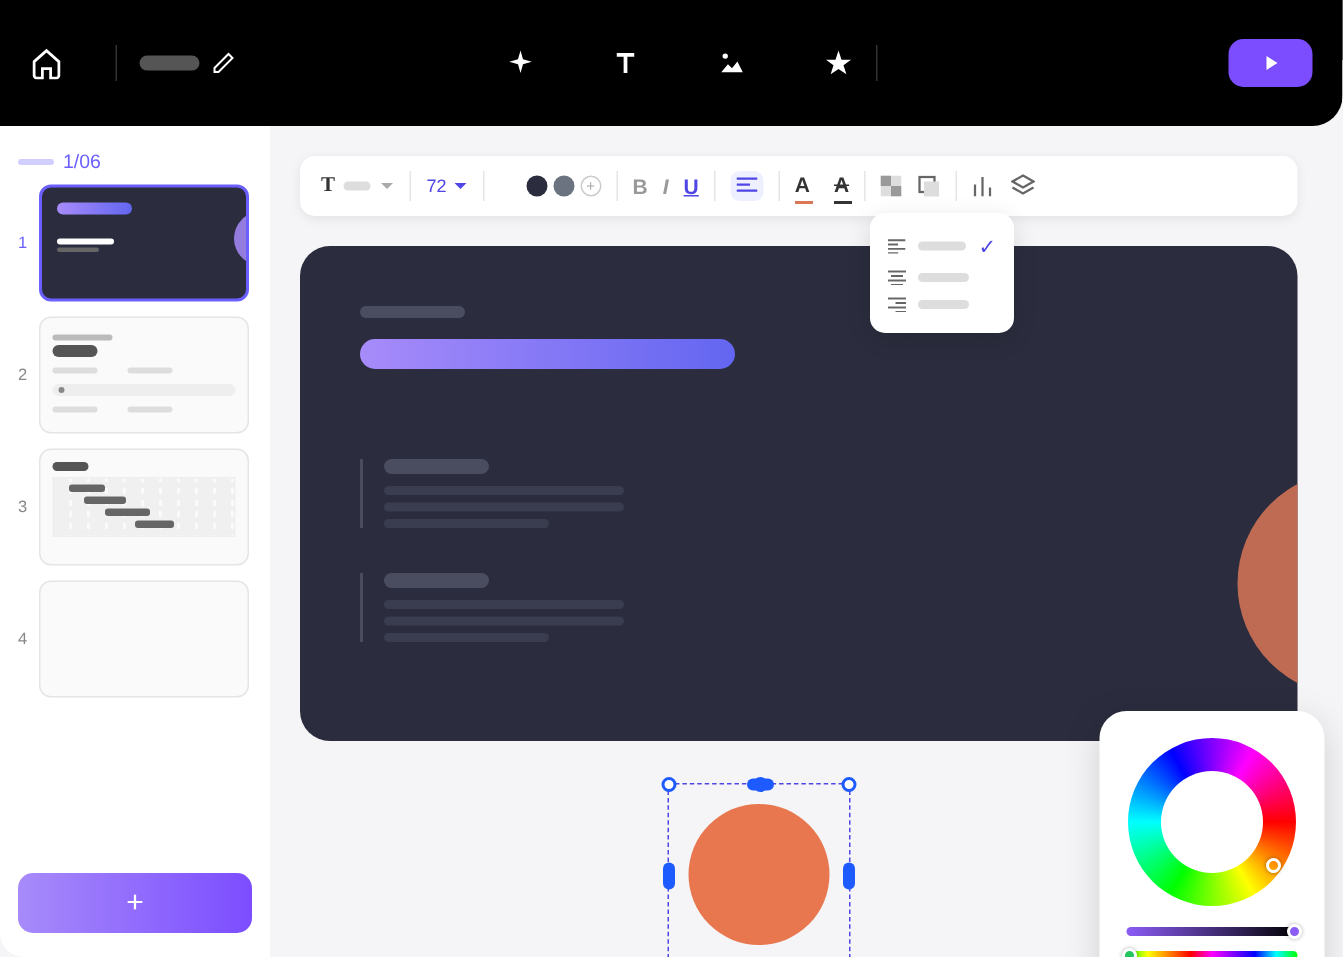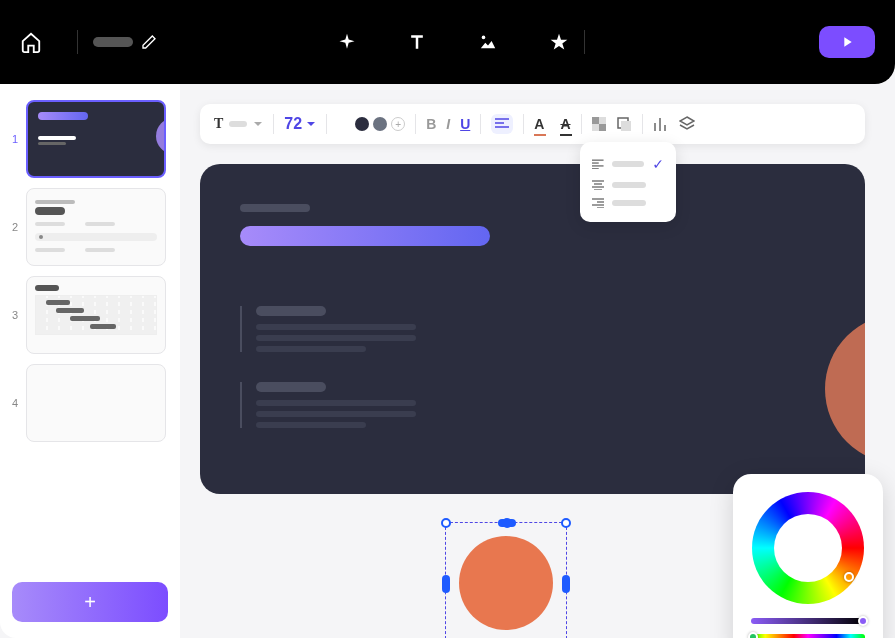--- a/index.html
+++ b/index.html
@@ -43,21 +43,21 @@
     .add-btn { background: linear-gradient(90deg, #a78bfa, #7c4dff); height: 40px; border-radius: 10px; display: flex; align-items: center; justify-content: center; color: #fff; font-size: 20px; margin-top: auto; }
     
     
     .canvas-wrap { flex: 1; padding: 20px 30px 20px 20px; position: relative; }
     
     
     .fmt-bar { background: #fff; height: 40px; border-radius: 10px; box-shadow: 0 2px 8px rgba(0,0,0,0.08); display: flex; align-items: center; padding: 0 14px; gap: 10px; margin-bottom: 20px; }
     .fmt-sep { width: 1px; height: 20px; background: #e5e5e8; }
     .font-sel { display: flex; align-items: center; gap: 6px; }
     .fs-pill { width: 18px; height: 6px; background: #ddd; border-radius: 3px; }
-    .font-size { color: #4f46e5; font-size: 16px; font-weight: 700; display: flex; align-items: center; gap: 4px; }
+    .font-size { color: #4f46e5; font-size: 12px; font-weight: 400; display: flex; align-items: center; gap: 4px; }
     .swatches { display: flex; gap: 4px; align-items: center; }
     .sw { width: 14px; height: 14px; border-radius: 50%; }
     .sw-add { width: 14px; height: 14px; border-radius: 50%; border: 1px solid #ccc; display: flex; align-items: center; justify-content: center; font-size: 10px; color: #aaa; }
     .fmt-ico { color: #999; font-size: 14px; font-weight: bold; }
     .fmt-ico.active { color: #4f46e5; }
     .align-active { background: #eef0ff; border-radius: 6px; padding: 4px; }
     
     
     .align-drop { position: absolute; top: 58px; left: 400px; background: #fff; border-radius: 10px; box-shadow: 0 4px 16px rgba(0,0,0,0.12); padding: 10px; width: 96px; z-index: 20; }
     .align-opt { display: flex; align-items: center; gap: 8px; padding: 4px 2px; }
@@ -141,20 +141,21 @@
   <div class="play-btn">
     <svg width="16" height="16" viewBox="0 0 24 24" fill="#fff">
         <path d="M8 5v14l11-7L8 5z"></path>
       </svg>
   </div>
 </div>
 
 <div class="workspace">
 
   <div class="sidebar">
+    <div class="slide-count">1/06</div>
     <div class="thumbs">
       <div class="thumb-row">
         <div class="thumb-num active">1</div>
         <div class="thumb thumb-1 active">
           <div class="thumb-1-pill"></div>
           <div class="thumb-1-text"></div>
           <div class="thumb-1-text2"></div>
           <div class="thumb-1-v">
               <div class="c c1"></div>
               <div class="c c3"></div>

